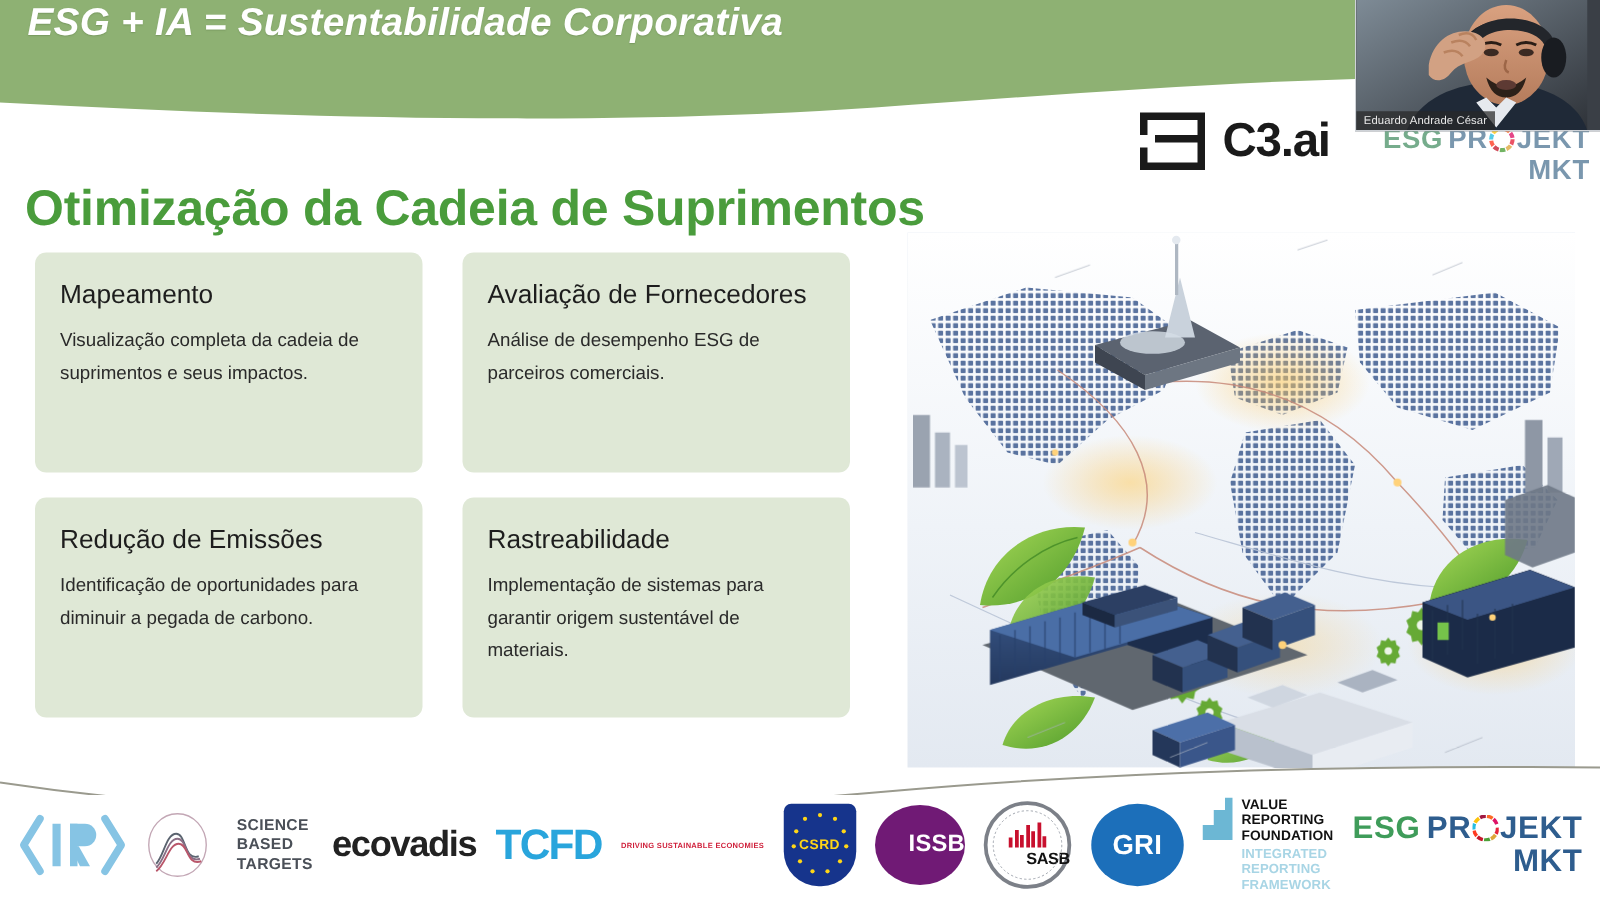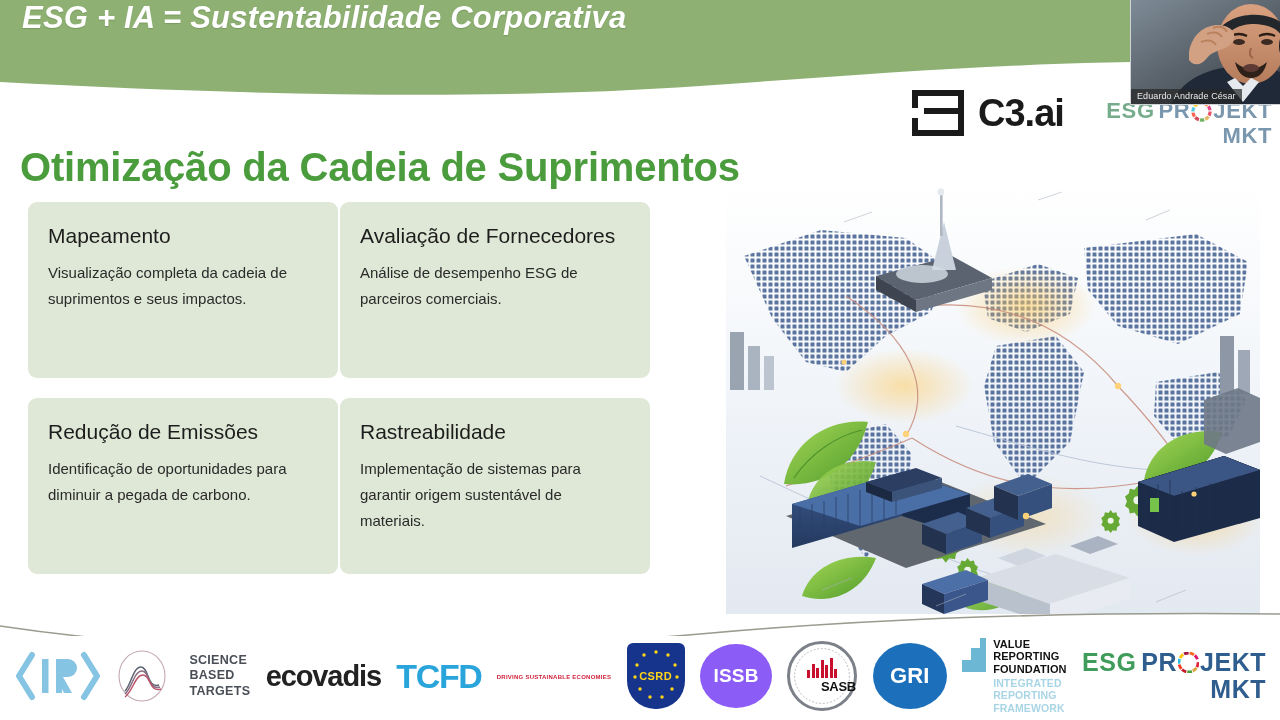--- a/index.html
+++ b/index.html
@@ -70,21 +70,21 @@
   }
 
   
   .cards {
     position: absolute;
     left: 28px; top: 202px;
     width: 640px;
     display: grid;
     grid-template-columns: 310px 310px;
     grid-template-rows: 176px 176px;
-    gap: 20px 2px;
+    gap: 20px 32px;
     z-index: 4;
   }
   .card {
     background: #dfe8d6;
     border-radius: 9px;
     padding: 20px 20px 16px 20px;
   }
   .card-title {
     font-size: 21px;
     color: #1d1d1d;
@@ -168,22 +168,22 @@
     display: flex; align-items: center; justify-content: center;
   }
   .csrd-shield .lbl {
     color: #ffd617; font-size: 11px; font-weight: bold; letter-spacing: .4px;
     z-index: 2;
   }
   .eu-stars { position: absolute; inset: 0; }
   
   .issb-oval {
     width: 72px; height: 64px; border-radius: 50%;
-    background: #8b5cf6;
-    display: flex; align-items: center; justify-content: center;
+    background: #701a75;
+    display: flex; align-items: center; justify-content: flex-end;
   }
   .issb-oval span { color: #fff; font-size: 19px; font-weight: bold; letter-spacing: .2px; }
   
   .sasb-circle {
     width: 70px; height: 70px; border-radius: 50%;
     background: #ffffff; border: 3px solid #7c8088;
     display: flex; flex-direction: column; align-items: center; justify-content: center;
     position: relative;
   }
   .sasb-circle .bars { height: 20px; display: flex; align-items: flex-end; gap: 1.5px; }
@@ -209,21 +209,21 @@
   .epm-esg { color: #3f9c5a; margin-right: 5px; }
   .epm-pr { color: #2e5d8e; }
   .epm-jekt { color: #2e5d8e; }
   .epm-row2 { color: #2e5d8e; font-size: 25px; font-weight: bold; letter-spacing: .5px; margin-top: 2px; }
   .sdg-wheel { width: 21px; height: 21px; margin: 0 1px; }
 
   
   .webcam {
     position: absolute;
     right: 0; top: 0;
-    width: 150px; height: 105px;
+    width: 196px; height: 105px;
     z-index: 20;
     overflow: hidden;
     background: #3a3f46;
     border-left: 1px solid #cfd3d8;
     border-bottom: 1px solid #cfd3d8;
   }
   .webcam svg { display: block; }
   .webcam-name {
     position: absolute;
     left: 0; bottom: 0;

